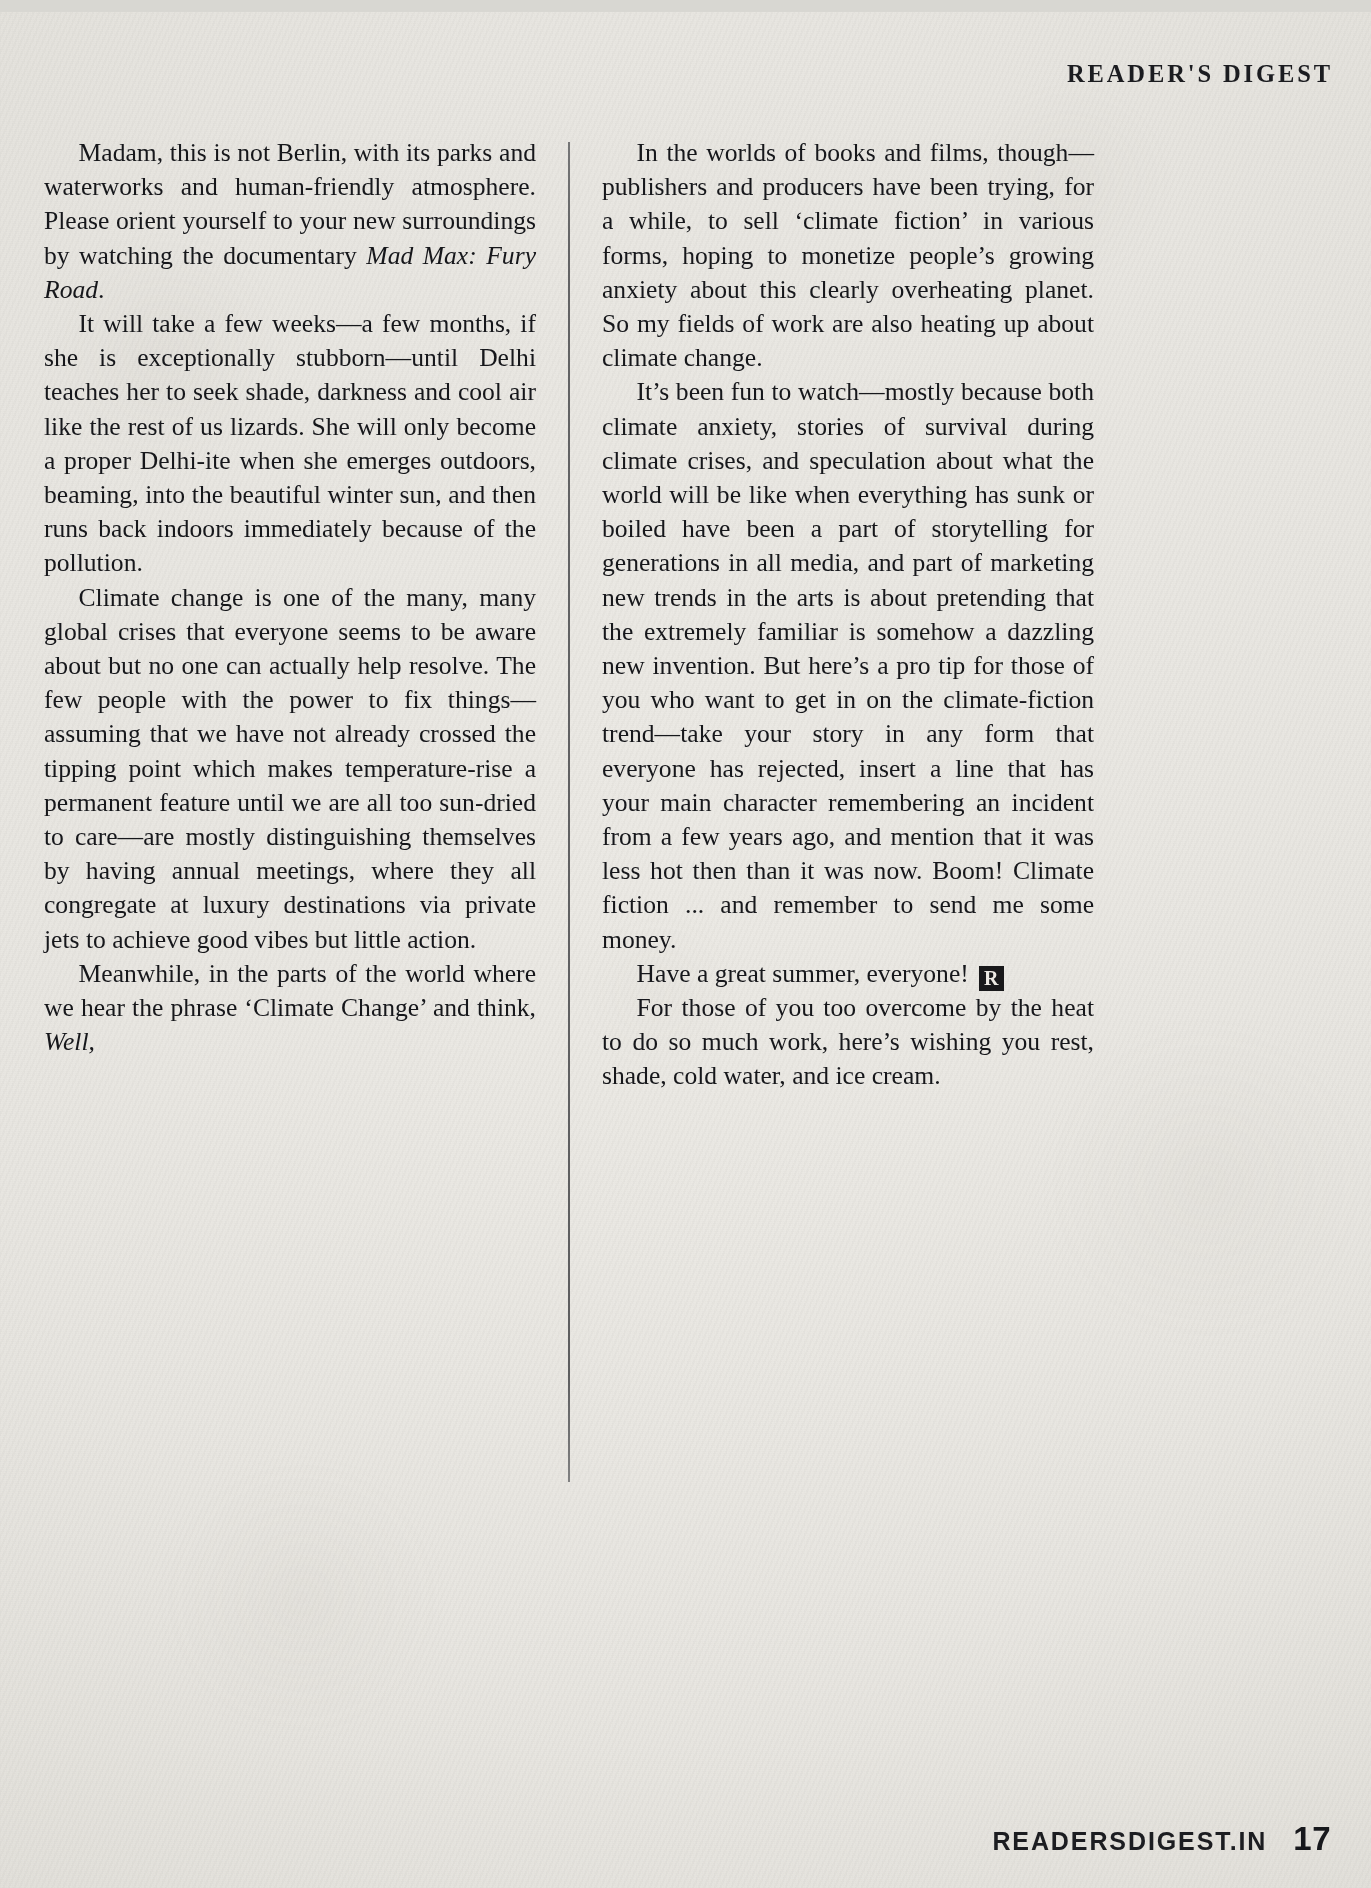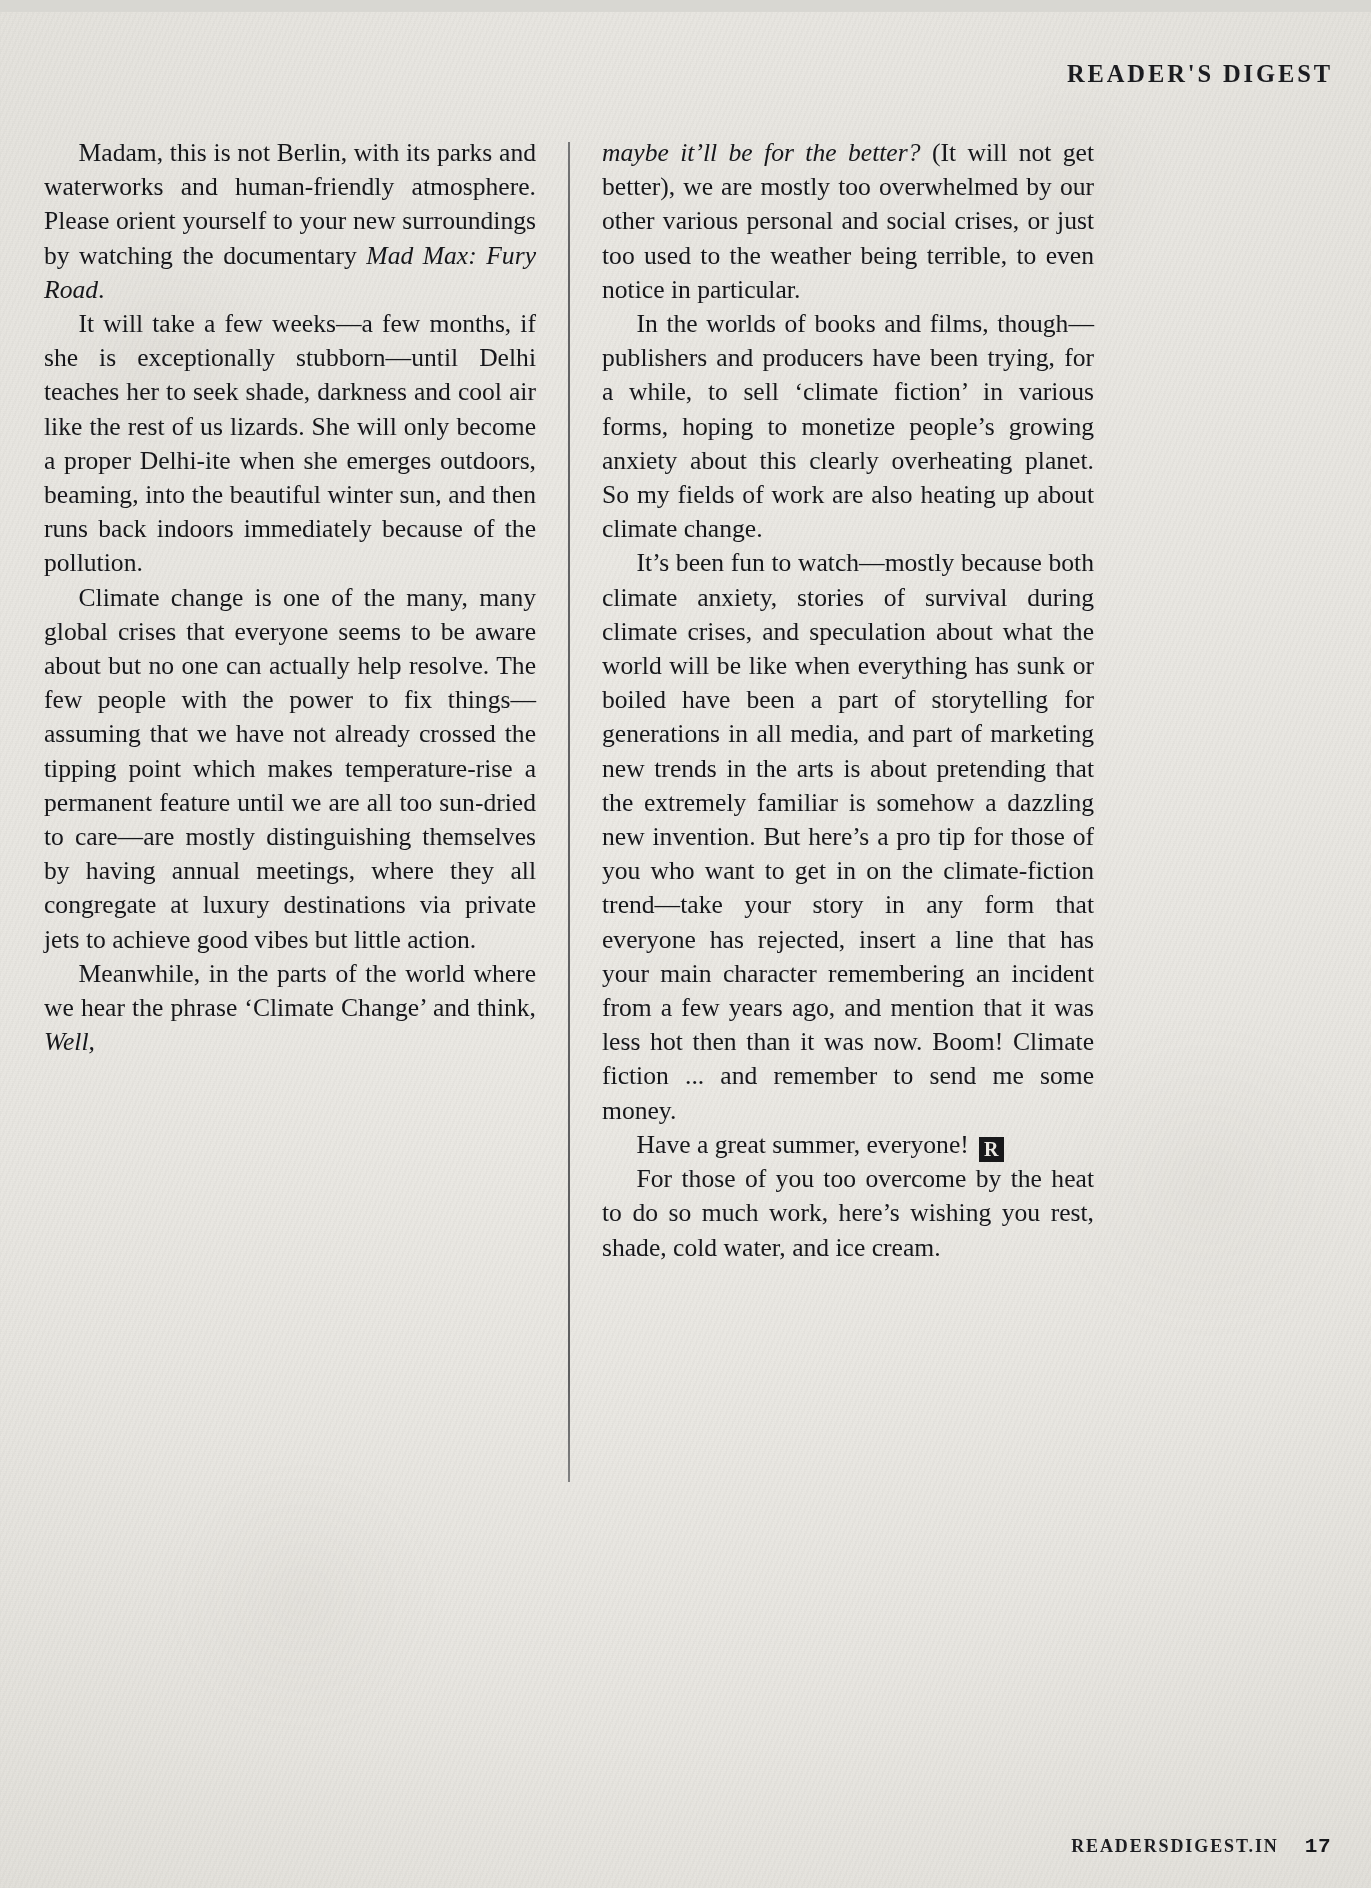--- a/index.html
+++ b/index.html
@@ -121,51 +121,50 @@
   
   .footer {
     position: absolute;
     bottom: 42px;
     right: 40px;
     display: flex;
     align-items: baseline;
     gap: 26px;
   }
   .site {
-    font-family: Liberation Serif, serif;
+    font-family: Liberation Sans, sans-serif;
     font-weight: bold;
-    font-size: 18px;
+    font-size: 25px;
     letter-spacing: 1.9px;
     color: #1c1d21;
   }
   .folio {
-    font-family: Liberation Mono, monospace;
+    font-family: Liberation Sans, sans-serif;
     font-weight: bold;
-    font-size: 21px;
+    font-size: 33px;
     color: #17181c;
     letter-spacing: 0.5px;
   }
 </style>
 </head>
 <body>
 
 <div class="page">
 
   <div class="running-head layer">READER'S DIGEST</div>
 
   <div class="columns layer">
     <div class="col col-left">
         <p><span>Madam, this is not Berlin, with its parks and waterworks and human-friendly atmosphere. Please orient yourself to your new surroundings by watching the documentary </span><em>Mad Max: Fury Road</em><span>.</span></p>
         <p><span>It will take a few weeks—a few months, if she is exceptionally stubborn—until Delhi teaches her to seek shade, darkness and cool air like the rest of us lizards. She will only become a proper Delhi-ite when she emerges outdoors, beaming, into the beautiful winter sun, and then runs back indoors immediately because of the pollution.</span></p>
         <p><span>Climate change is one of the many, many global crises that everyone seems to be aware about but no one can actually help resolve. The few people with the power to fix things—assuming that we have not already crossed the tipping point which makes temperature-rise a permanent feature until we are all too sun-dried to care—are mostly distinguishing themselves by having annual meetings, where they all congregate at luxury destinations via private jets to achieve good vibes but little action.</span></p>
         <p><span>Meanwhile, in the parts of the world where we hear the phrase ‘Climate Change’ and think, </span><em>Well,</em></p>
       </div>
     <div class="rule"></div>
     <div class="col col-right">
-        <p class="first"><em>maybe it’ll be for the better?</em><span> (It will not get better), we are mostly too overwhelmed by our other various personal and social crises, or just too used to the weather being terrible, to even notice in particular.</span></p>
         <p><span>In the worlds of books and films, though—publishers and producers have been trying, for a while, to sell ‘climate fiction’ in various forms, hoping to monetize people’s growing anxiety about this clearly overheating planet. So my fields of work are also heating up about climate change.</span></p>
         <p><span>It’s been fun to watch—mostly because both climate anxiety, stories of survival during climate crises, and speculation about what the world will be like when everything has sunk or boiled have been a part of storytelling for generations in all media, and part of marketing new trends in the arts is about pretending that the extremely familiar is somehow a dazzling new invention. But here’s a pro tip for those of you who want to get in on the climate-fiction trend—take your story in any form that everyone has rejected, insert a line that has your main character remembering an incident from a few years ago, and mention that it was less hot then than it was now. Boom! Climate fiction ... and remember to send me some money.</span></p>
         <p><span>Have a great summer, everyone!</span><span class="endmark">R</span></p>
         <p><span>For those of you too overcome by the heat to do so much work, here’s wishing you rest, shade, cold water, and ice cream.</span></p>
       </div>
   </div>
 
   <div class="footer layer">
     <span class="site">READERSDIGEST.IN</span>
     <span class="folio">17</span>

